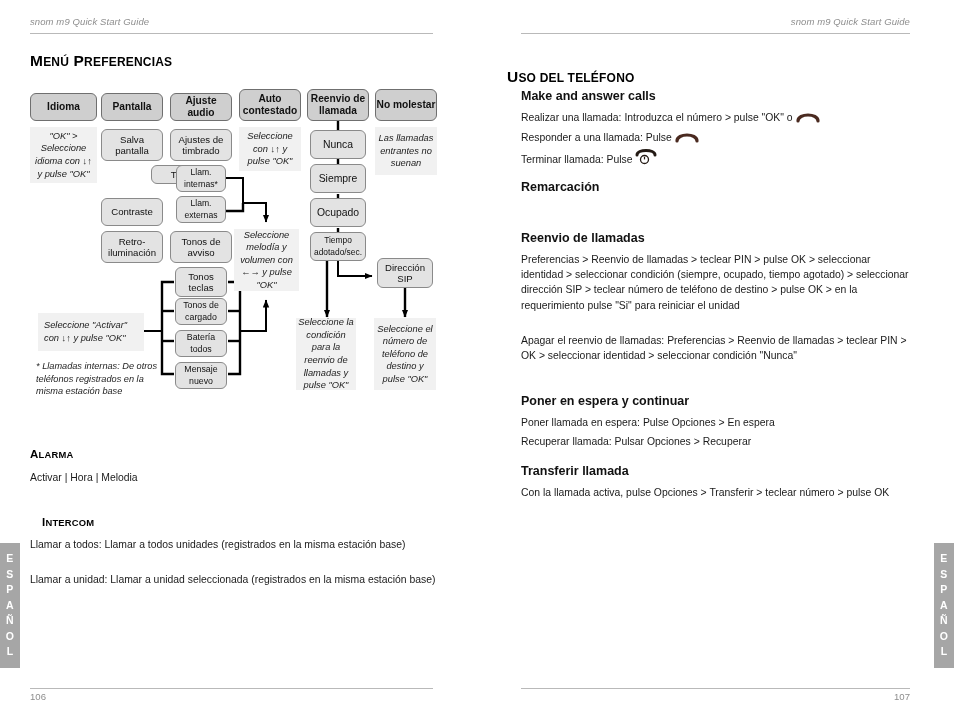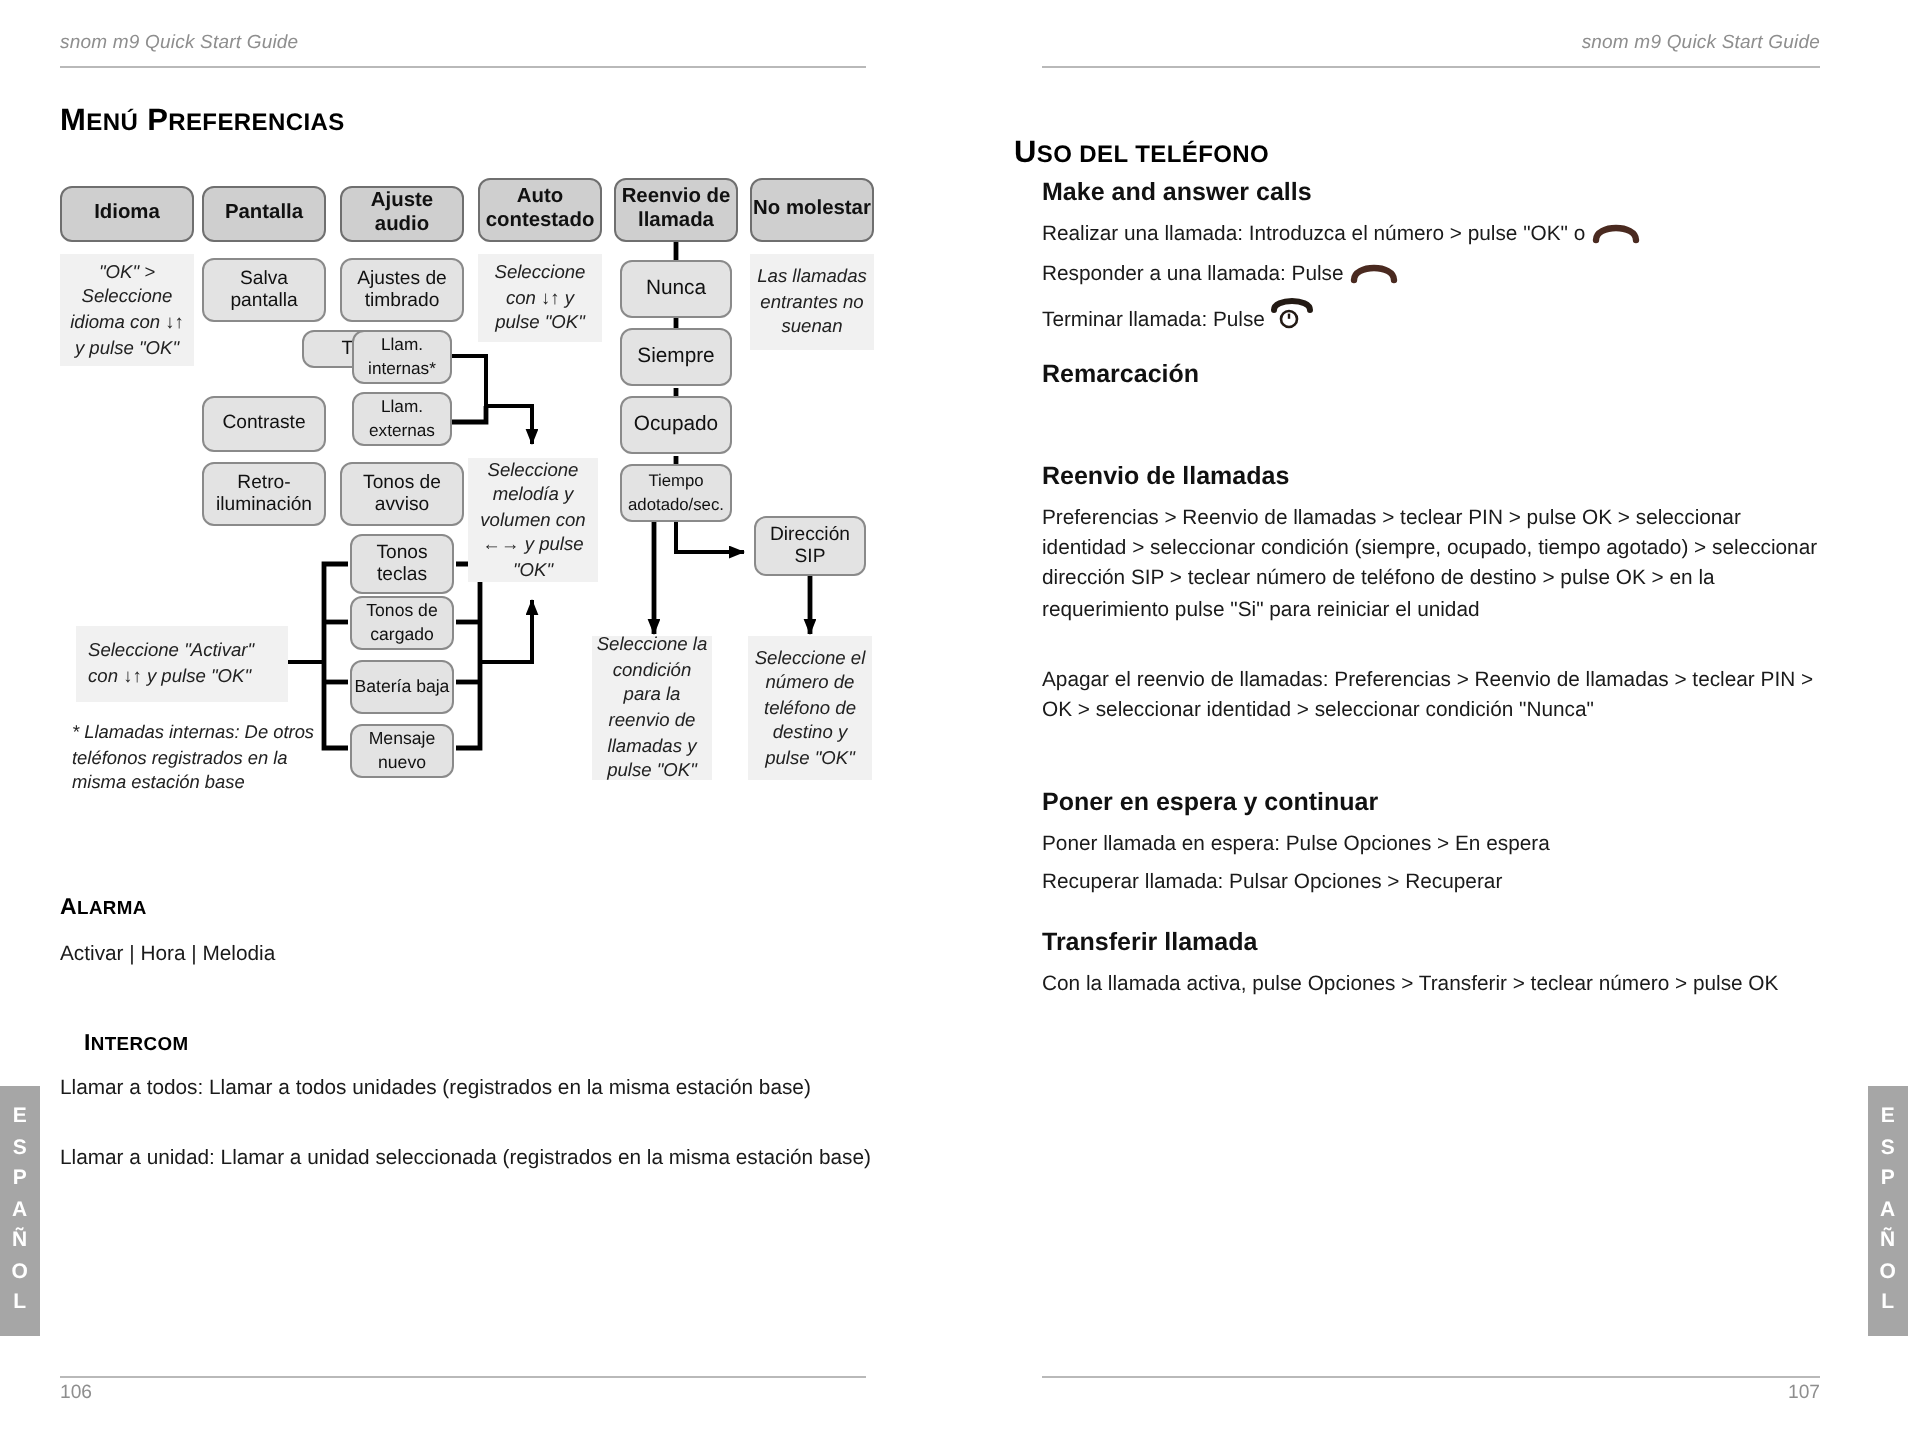--- a/index.html
+++ b/index.html
@@ -144,21 +144,21 @@
     <div class="node" style="left:101px;top:198px;width:62px;height:28px;">Contraste</div>
     <div class="node" style="left:101px;top:231px;width:62px;height:32px;">Retro-iluminación</div>
 
     <div class="node head" style="left:170px;top:93px;width:62px;height:28px;">Ajuste audio</div>
     <div class="node" style="left:170px;top:129px;width:62px;height:32px;">Ajustes de timbrado</div>
     <div class="node" style="left:176px;top:165px;width:50px;height:27px;font-size:8.6px;">Llam. internas*</div>
     <div class="node" style="left:176px;top:196px;width:50px;height:27px;font-size:8.6px;">Llam. externas</div>
     <div class="node" style="left:170px;top:231px;width:62px;height:32px;">Tonos de avviso</div>
     <div class="node" style="left:175px;top:267px;width:52px;height:30px;">Tonos teclas</div>
     <div class="node" style="left:175px;top:298px;width:52px;height:27px;font-size:8.8px;">Tonos de cargado</div>
-    <div class="node" style="left:175px;top:330px;width:52px;height:27px;font-size:8.8px;">Batería baja</div>
+    <div class="node" style="left:175px;top:330px;width:52px;height:27px;font-size:8.8px;">Batería todos</div>
     <div class="node" style="left:175px;top:362px;width:52px;height:27px;font-size:8.8px;">Mensaje nuevo</div>
 
     <div class="node head" style="left:239px;top:89px;width:62px;height:32px;">Auto contestado</div>
     <div class="note" style="left:239px;top:127px;width:62px;height:44px;">Seleccione con ↓↑ y pulse "OK"</div>
     <div class="note" style="left:234px;top:229px;width:65px;height:62px;">Seleccione melodía y volumen con ←→ y pulse "OK"</div>
 
     <div class="node head" style="left:307px;top:89px;width:62px;height:32px;">Reenvio de llamada</div>
     <div class="node" style="left:310px;top:130px;width:56px;height:29px;font-size:10.4px;">Nunca</div>
     <div class="node" style="left:310px;top:164px;width:56px;height:29px;font-size:10.4px;">Siempre</div>
     <div class="node" style="left:310px;top:198px;width:56px;height:29px;font-size:10.4px;">Ocupado</div>

